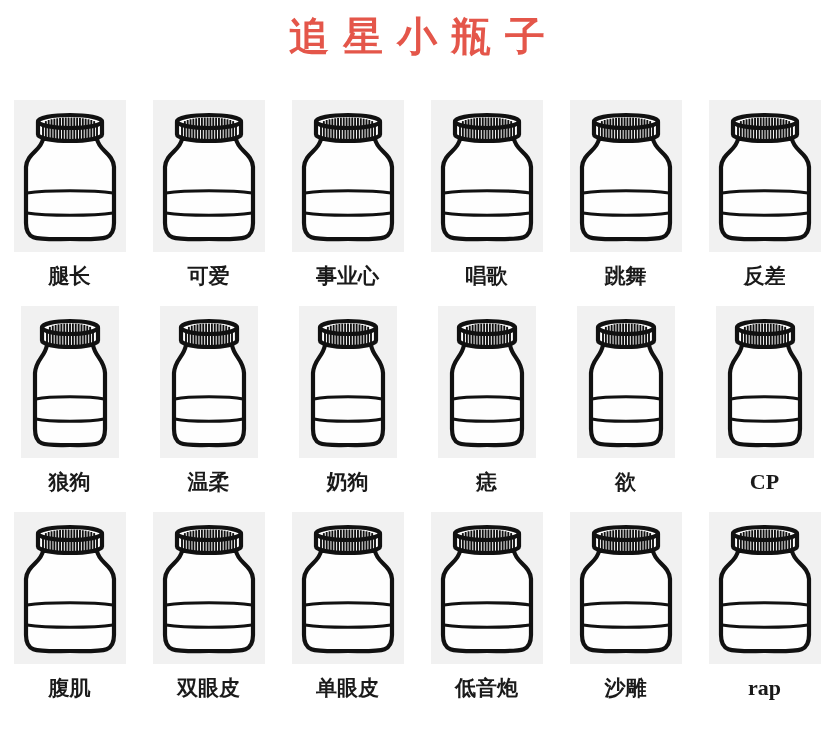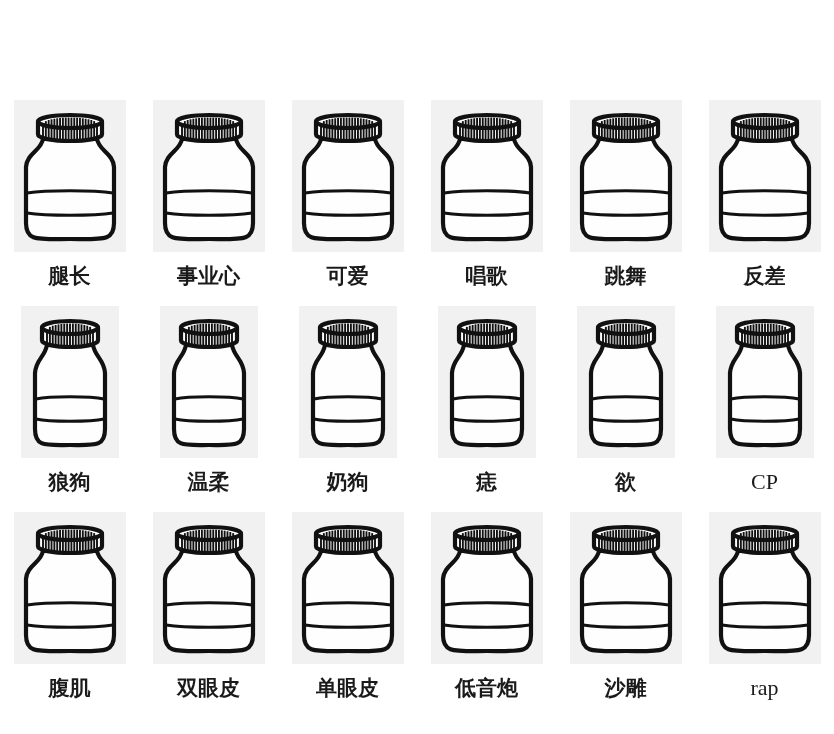--- a/index.html
+++ b/index.html
@@ -89,29 +89,30 @@
     font-weight: bold;
     font-size: 21px;
     line-height: 24px;
     color: #1a1a1a;
     text-align: center;
     white-space: nowrap;
     user-select: none;
   }
   .caption.latin {
     font-family: "Liberation Serif", "DejaVu Serif", serif;
-    font-weight: normal;
+    font-weight: bold;
     font-size: 22px;
   }
 </style>
 </head>
 <body>
 
 <div id="page">
 
+  <div id="title">追星小瓶子</div>
 
   <div id="grid">
       <div class="row">
         <div class="cell">
           <div class="jar-plate">
             <svg class="jar-svg" width="104" height="142" viewBox="0 0 104 142" xmlns="http://www.w3.org/2000/svg">
               <g fill="none" stroke="#111111" stroke-width="4.2" stroke-linejoin="round" stroke-linecap="round">
                 <path d="M 25 34 C 23 46, 9 48, 8 62 L 8 118 C 8 136, 18 134, 52 134 C 86 134, 96 136, 96 118 L 96 62 C 95 48, 81 46, 79 34 Z" fill="#fefefe"></path>
                 <path d="M 20 16.5 L 20 29.5 A 32 6.5 0 0 0 84 29.5 L 84 16.5 Z" fill="#ffffff"></path>
                 <ellipse cx="52" cy="16.5" rx="32" ry="6.5" fill="#ffffff"></ellipse>
@@ -175,59 +176,59 @@
                 <line x1="73.32" y1="15.01" x2="73.32" y2="35.00" stroke="#111111" stroke-width="1.9" stroke-linecap="butt"></line>
                 <line x1="76.16" y1="16.10" x2="76.16" y2="35.00" stroke="#111111" stroke-width="1.9" stroke-linecap="butt"></line>
                 <line x1="79.00" y1="19.00" x2="79.00" y2="35.00" stroke="#111111" stroke-width="1.9" stroke-linecap="butt"></line>
               </g>
               <g fill="none" stroke="#111111" stroke-width="3.2" stroke-linecap="round">
                 <path d="M 9 88 C 28.6 85, 75.39999999999999 85, 95 88"></path>
                 <path d="M 9 108 C 28.6 111, 75.39999999999999 111, 95 108"></path>
               </g>
             </svg>
           </div>
+          <div class="caption">可爱</div>
+        </div>
+        <div class="cell">
+          <div class="jar-plate">
+            <svg class="jar-svg" width="104" height="142" viewBox="0 0 104 142" xmlns="http://www.w3.org/2000/svg">
+              <g fill="none" stroke="#111111" stroke-width="4.2" stroke-linejoin="round" stroke-linecap="round">
+                <path d="M 25 34 C 23 46, 9 48, 8 62 L 8 118 C 8 136, 18 134, 52 134 C 86 134, 96 136, 96 118 L 96 62 C 95 48, 81 46, 79 34 Z" fill="#fefefe"></path>
+                <path d="M 20 16.5 L 20 29.5 A 32 6.5 0 0 0 84 29.5 L 84 16.5 Z" fill="#ffffff"></path>
+                <ellipse cx="52" cy="16.5" rx="32" ry="6.5" fill="#ffffff"></ellipse>
+              </g>
+              <g>
+                <line x1="25.00" y1="19.00" x2="25.00" y2="35.00" stroke="#111111" stroke-width="1.9" stroke-linecap="butt"></line>
+                <line x1="27.84" y1="16.10" x2="27.84" y2="35.00" stroke="#111111" stroke-width="1.9" stroke-linecap="butt"></line>
+                <line x1="30.68" y1="15.01" x2="30.68" y2="35.00" stroke="#111111" stroke-width="1.9" stroke-linecap="butt"></line>
+                <line x1="33.53" y1="14.26" x2="33.53" y2="35.00" stroke="#111111" stroke-width="1.9" stroke-linecap="butt"></line>
+                <line x1="36.37" y1="13.70" x2="36.37" y2="35.00" stroke="#111111" stroke-width="1.9" stroke-linecap="butt"></line>
+                <line x1="39.21" y1="13.28" x2="39.21" y2="35.00" stroke="#111111" stroke-width="1.9" stroke-linecap="butt"></line>
+                <line x1="42.05" y1="12.96" x2="42.05" y2="35.00" stroke="#111111" stroke-width="1.9" stroke-linecap="butt"></line>
+                <line x1="44.89" y1="12.73" x2="44.89" y2="35.00" stroke="#111111" stroke-width="1.9" stroke-linecap="butt"></line>
+                <line x1="47.74" y1="12.58" x2="47.74" y2="35.00" stroke="#111111" stroke-width="1.9" stroke-linecap="butt"></line>
+                <line x1="50.58" y1="12.51" x2="50.58" y2="35.00" stroke="#111111" stroke-width="1.9" stroke-linecap="butt"></line>
+                <line x1="53.42" y1="12.51" x2="53.42" y2="35.00" stroke="#111111" stroke-width="1.9" stroke-linecap="butt"></line>
+                <line x1="56.26" y1="12.58" x2="56.26" y2="35.00" stroke="#111111" stroke-width="1.9" stroke-linecap="butt"></line>
+                <line x1="59.11" y1="12.73" x2="59.11" y2="35.00" stroke="#111111" stroke-width="1.9" stroke-linecap="butt"></line>
+                <line x1="61.95" y1="12.96" x2="61.95" y2="35.00" stroke="#111111" stroke-width="1.9" stroke-linecap="butt"></line>
+                <line x1="64.79" y1="13.28" x2="64.79" y2="35.00" stroke="#111111" stroke-width="1.9" stroke-linecap="butt"></line>
+                <line x1="67.63" y1="13.70" x2="67.63" y2="35.00" stroke="#111111" stroke-width="1.9" stroke-linecap="butt"></line>
+                <line x1="70.47" y1="14.26" x2="70.47" y2="35.00" stroke="#111111" stroke-width="1.9" stroke-linecap="butt"></line>
+                <line x1="73.32" y1="15.01" x2="73.32" y2="35.00" stroke="#111111" stroke-width="1.9" stroke-linecap="butt"></line>
+                <line x1="76.16" y1="16.10" x2="76.16" y2="35.00" stroke="#111111" stroke-width="1.9" stroke-linecap="butt"></line>
+                <line x1="79.00" y1="19.00" x2="79.00" y2="35.00" stroke="#111111" stroke-width="1.9" stroke-linecap="butt"></line>
+              </g>
+              <g fill="none" stroke="#111111" stroke-width="3.2" stroke-linecap="round">
+                <path d="M 9 88 C 28.6 85, 75.39999999999999 85, 95 88"></path>
+                <path d="M 9 108 C 28.6 111, 75.39999999999999 111, 95 108"></path>
+              </g>
+            </svg>
+          </div>
           <div class="caption">事业心</div>
-        </div>
-        <div class="cell">
-          <div class="jar-plate">
-            <svg class="jar-svg" width="104" height="142" viewBox="0 0 104 142" xmlns="http://www.w3.org/2000/svg">
-              <g fill="none" stroke="#111111" stroke-width="4.2" stroke-linejoin="round" stroke-linecap="round">
-                <path d="M 25 34 C 23 46, 9 48, 8 62 L 8 118 C 8 136, 18 134, 52 134 C 86 134, 96 136, 96 118 L 96 62 C 95 48, 81 46, 79 34 Z" fill="#fefefe"></path>
-                <path d="M 20 16.5 L 20 29.5 A 32 6.5 0 0 0 84 29.5 L 84 16.5 Z" fill="#ffffff"></path>
-                <ellipse cx="52" cy="16.5" rx="32" ry="6.5" fill="#ffffff"></ellipse>
-              </g>
-              <g>
-                <line x1="25.00" y1="19.00" x2="25.00" y2="35.00" stroke="#111111" stroke-width="1.9" stroke-linecap="butt"></line>
-                <line x1="27.84" y1="16.10" x2="27.84" y2="35.00" stroke="#111111" stroke-width="1.9" stroke-linecap="butt"></line>
-                <line x1="30.68" y1="15.01" x2="30.68" y2="35.00" stroke="#111111" stroke-width="1.9" stroke-linecap="butt"></line>
-                <line x1="33.53" y1="14.26" x2="33.53" y2="35.00" stroke="#111111" stroke-width="1.9" stroke-linecap="butt"></line>
-                <line x1="36.37" y1="13.70" x2="36.37" y2="35.00" stroke="#111111" stroke-width="1.9" stroke-linecap="butt"></line>
-                <line x1="39.21" y1="13.28" x2="39.21" y2="35.00" stroke="#111111" stroke-width="1.9" stroke-linecap="butt"></line>
-                <line x1="42.05" y1="12.96" x2="42.05" y2="35.00" stroke="#111111" stroke-width="1.9" stroke-linecap="butt"></line>
-                <line x1="44.89" y1="12.73" x2="44.89" y2="35.00" stroke="#111111" stroke-width="1.9" stroke-linecap="butt"></line>
-                <line x1="47.74" y1="12.58" x2="47.74" y2="35.00" stroke="#111111" stroke-width="1.9" stroke-linecap="butt"></line>
-                <line x1="50.58" y1="12.51" x2="50.58" y2="35.00" stroke="#111111" stroke-width="1.9" stroke-linecap="butt"></line>
-                <line x1="53.42" y1="12.51" x2="53.42" y2="35.00" stroke="#111111" stroke-width="1.9" stroke-linecap="butt"></line>
-                <line x1="56.26" y1="12.58" x2="56.26" y2="35.00" stroke="#111111" stroke-width="1.9" stroke-linecap="butt"></line>
-                <line x1="59.11" y1="12.73" x2="59.11" y2="35.00" stroke="#111111" stroke-width="1.9" stroke-linecap="butt"></line>
-                <line x1="61.95" y1="12.96" x2="61.95" y2="35.00" stroke="#111111" stroke-width="1.9" stroke-linecap="butt"></line>
-                <line x1="64.79" y1="13.28" x2="64.79" y2="35.00" stroke="#111111" stroke-width="1.9" stroke-linecap="butt"></line>
-                <line x1="67.63" y1="13.70" x2="67.63" y2="35.00" stroke="#111111" stroke-width="1.9" stroke-linecap="butt"></line>
-                <line x1="70.47" y1="14.26" x2="70.47" y2="35.00" stroke="#111111" stroke-width="1.9" stroke-linecap="butt"></line>
-                <line x1="73.32" y1="15.01" x2="73.32" y2="35.00" stroke="#111111" stroke-width="1.9" stroke-linecap="butt"></line>
-                <line x1="76.16" y1="16.10" x2="76.16" y2="35.00" stroke="#111111" stroke-width="1.9" stroke-linecap="butt"></line>
-                <line x1="79.00" y1="19.00" x2="79.00" y2="35.00" stroke="#111111" stroke-width="1.9" stroke-linecap="butt"></line>
-              </g>
-              <g fill="none" stroke="#111111" stroke-width="3.2" stroke-linecap="round">
-                <path d="M 9 88 C 28.6 85, 75.39999999999999 85, 95 88"></path>
-                <path d="M 9 108 C 28.6 111, 75.39999999999999 111, 95 108"></path>
-              </g>
-            </svg>
-          </div>
-          <div class="caption">可爱</div>
         </div>
         <div class="cell">
           <div class="jar-plate">
             <svg class="jar-svg" width="104" height="142" viewBox="0 0 104 142" xmlns="http://www.w3.org/2000/svg">
               <g fill="none" stroke="#111111" stroke-width="4.2" stroke-linejoin="round" stroke-linecap="round">
                 <path d="M 25 34 C 23 46, 9 48, 8 62 L 8 118 C 8 136, 18 134, 52 134 C 86 134, 96 136, 96 118 L 96 62 C 95 48, 81 46, 79 34 Z" fill="#fefefe"></path>
                 <path d="M 20 16.5 L 20 29.5 A 32 6.5 0 0 0 84 29.5 L 84 16.5 Z" fill="#ffffff"></path>
                 <ellipse cx="52" cy="16.5" rx="32" ry="6.5" fill="#ffffff"></ellipse>
               </g>
               <g>

